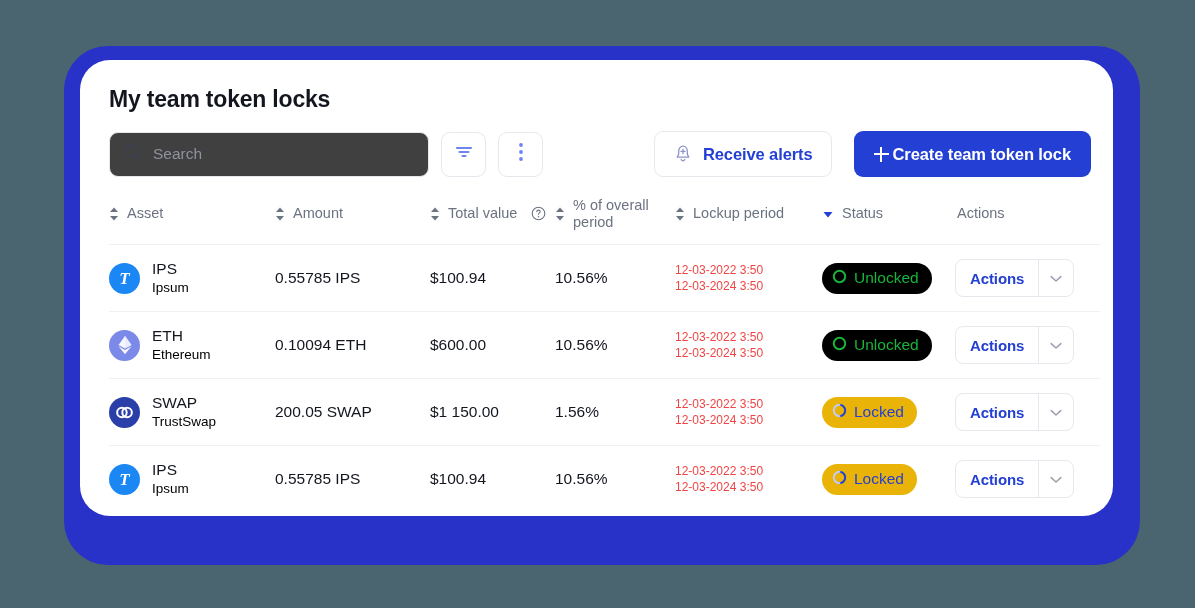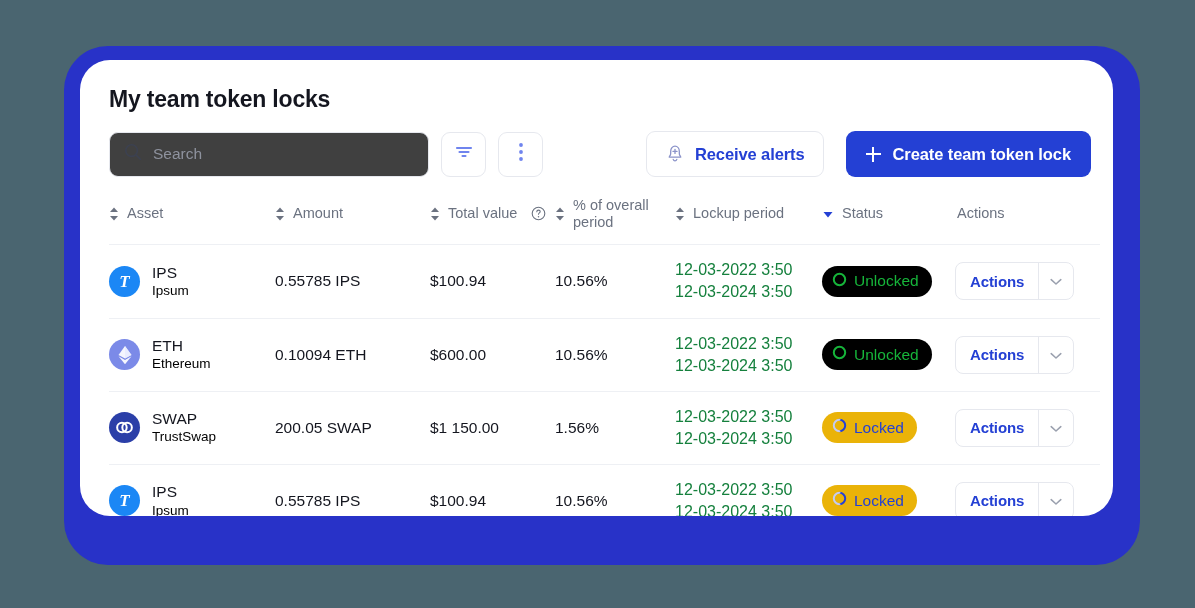--- a/index.html
+++ b/index.html
@@ -107,21 +107,21 @@
     color: #2440d4;
     letter-spacing: -0.1px;
   }
 
   .create-btn {
     height: 46px;
     border-radius: 9px;
     background: #2440d4;
     display: flex;
     align-items: center;
-    gap: 12px;
+    gap: 4px;
     padding: 8px 20px;
     margin-left: 10px;
   }
   .create-btn .lbl {
     font-size: 16.5px;
     font-weight: bold;
     color: #ffffff;
     letter-spacing: -0.1px;
   }
   .plus-icon {
@@ -178,21 +178,21 @@
     width: 31px; height: 31px;
     border-radius: 50%;
     flex: 0 0 31px;
     display: flex; align-items: center; justify-content: center;
   }
   .asset-names { line-height: 1.2; }
   .asset-sym { font-size: 15.5px; color: #14161f; }
   .asset-name { font-size: 13.5px; color: #000000; margin-top: 1px; }
 
   
-  .lockup { line-height: 1.38; font-size: 16px; color: #15803d; white-space: nowrap; }
+  .lockup { line-height: 1.38; font-size: 12px; color: #ef4444; white-space: nowrap; }
 
   
   .badge {
     display: inline-flex;
     align-items: center;
     gap: 7px;
     height: 31px;
     padding: 0 13px 0 10px;
     border-radius: 16px;
     font-size: 15.5px;

